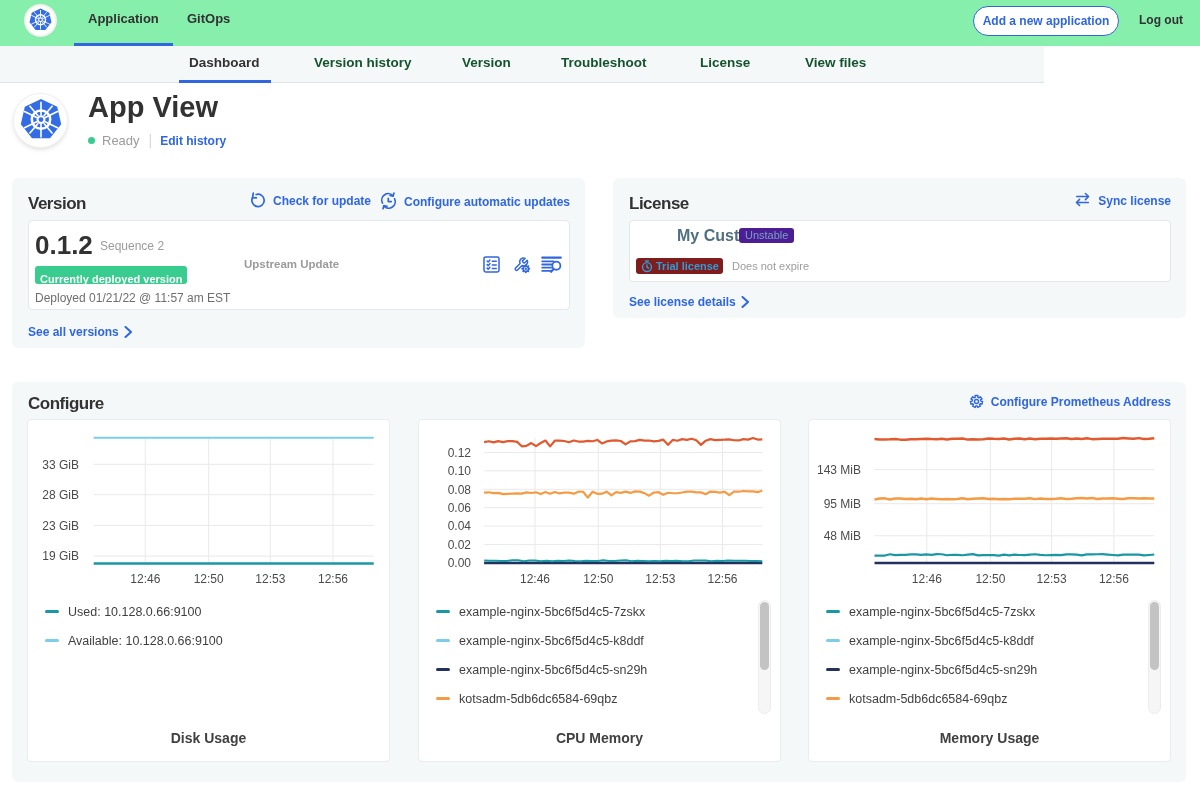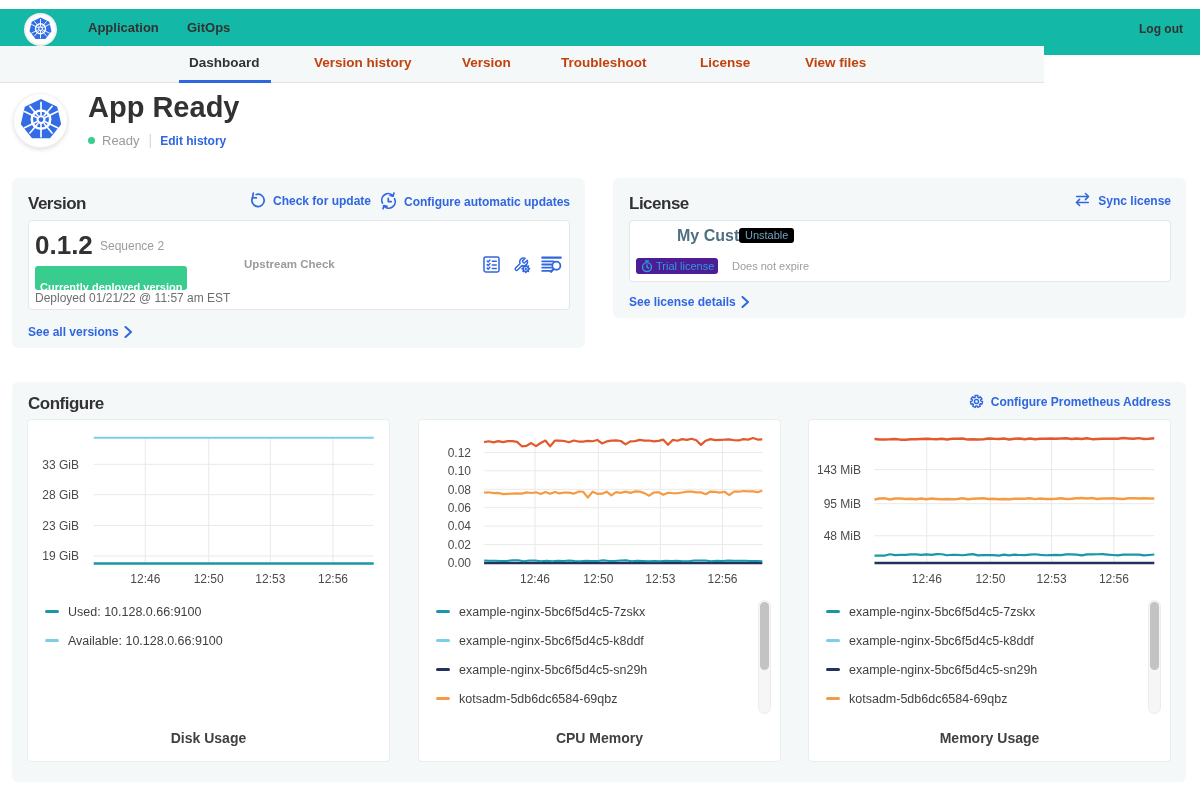--- a/index.html
+++ b/index.html
@@ -1,50 +1,50 @@
 <!DOCTYPE html>
 <html><head><meta charset="utf-8">
 <style>
 * { margin:0; padding:0; box-sizing:border-box; }
 html,body { width:1200px; background:#fff; font-family:"Liberation Sans",sans-serif; }
 body { position:relative; height:796px; overflow:hidden; }
 .abs { position:absolute; }
 
-.topnav { position:absolute; top:0; left:0; width:1200px; height:46px; background:#14b8a6;margin-top:9px; }
+.topnav { position:absolute; top:0; left:0; width:1200px; height:46px; background:#86efac; }
 .klogo-sm { position:absolute; left:26px; top:6px; width:29px; height:29px; background:#fff; border-radius:50%; box-shadow:0 0 0 2px #f1f1ef, 0 1px 3px rgba(0,0,0,.14); display:flex; align-items:center; justify-content:center; }
 .toptab { position:absolute; top:0; height:46px; line-height:38px; font-size:13px; font-weight:700; color:#323232; }
 .toptab.active:after { content:""; position:absolute; left:-14px; right:-14px; bottom:0; height:3px; background:#3066e0; }
 .addbtn { position:absolute; left:973px; top:6px; width:146px; height:30px; border:1px solid #3066e0; border-radius:15px; color:#3066e0; font-size:12px; font-weight:700; text-align:center; line-height:28px; background:#fff; }
 .logout { position:absolute; left:1139px; top:0; height:46px; line-height:40px; font-size:12px; font-weight:700; color:#323232; }
 
 .subnav { position:absolute; top:46px; left:0; width:1044px; height:37px; background:#f5f8f9; border-bottom:1px solid #dfe3e6; }
-.subtab { position:absolute; top:0; height:36px; line-height:33px; font-size:13.5px; font-weight:700; color:#c2410c; }
+.subtab { position:absolute; top:0; height:36px; line-height:33px; font-size:13.5px; font-weight:700; color:#14532d; }
 .subtab.active { color:#323232; }
 .subtab.active:after { content:""; position:absolute; left:-10px; right:-11px; bottom:-1px; height:3px; background:#3066e0; }
 
 .klogo-big { position:absolute; left:14px; top:94px; width:53px; height:53px; background:#fff; border-radius:50%; box-shadow:0 0 0 1px #f1f1ef, 0 2px 5px rgba(0,0,0,.16); display:flex; align-items:center; justify-content:center; }
 .appname { position:absolute; left:88px; top:93px; font-size:29px; font-weight:700; color:#323232; line-height:29px; }
 .statusrow { position:absolute; left:88px; top:133px; height:15px; line-height:15px; font-size:13px; color:#9b9b9b; }
 
 .card { position:absolute; background:#f5f8f9; border-radius:6px; }
 .cardhead { position:absolute; font-size:17px; font-weight:700; color:#323232; letter-spacing:-0.5px; line-height:17px; }
 .whitebox { position:absolute; background:#fff; border:1px solid #e3e8ea; border-radius:4px; }
 .seelink { position:absolute; font-size:12px; font-weight:700; color:#3066e0; line-height:13px; white-space:nowrap; }
 .linkrow { position:absolute; display:flex; gap:8px; font-size:12px; font-weight:700; color:#3066e0; line-height:19px; white-space:nowrap; }
 .linkrow .ic { margin-right:6px; }
 
 .vernum { position:absolute; left:35px; top:235px; font-size:26px; font-weight:700; color:#323232; line-height:20px; }
 .seq { position:absolute; left:100px; top:239px; font-size:12px; color:#9b9b9b; }
-.greentag { position:absolute; left:35px; top:266px; height:18px; background:#38cc8e; color:#fff; border-radius:3px; font-size:11px; font-weight:700; line-height:18px; padding:12px 5px; }
+.greentag { position:absolute; left:35px; top:266px; height:18px; background:#38cc8e; color:#fff; border-radius:3px; font-size:11px; font-weight:700; line-height:18px; padding:4px 5px; }
 .deployed { position:absolute; left:35px; top:290.5px; font-size:12px; color:#6e6e6e; }
 .upstream { position:absolute; left:244px; top:258px; font-size:11.5px; font-weight:700; color:#9b9b9b; }
 
 .mycust { position:absolute; left:636px; top:229px; font-size:16px; font-weight:700; color:#4f7080; line-height:13px;margin-left:41px; }
-.unstable { position:absolute; left:739px; top:228px; height:15px; line-height:15px; background:#000000; color:#75a1c0; border-radius:3px; font-size:11px; padding:0 6px; }
-.trialpill { position:absolute; left:636px; top:258px; height:16px; line-height:16px; background:#4c1d95; color:#2f9bd8; border-radius:3px; font-size:11px; font-weight:400; padding:0 4px 0 20px; }
+.unstable { position:absolute; left:739px; top:228px; height:15px; line-height:15px; background:#4c1d95; color:#75a1c0; border-radius:3px; font-size:11px; padding:0 6px; }
+.trialpill { position:absolute; left:636px; top:258px; height:16px; line-height:16px; background:#7f1d1d; color:#2f9bd8; border-radius:3px; font-size:11px; font-weight:700; padding:0 4px 0 20px; }
 .noexpire { position:absolute; left:732px; top:260px; font-size:11px; color:#9d9d9d; }
 
 .chartcard { position:absolute; top:419px; width:363px; height:343px; background:#fff; border:1px solid #e9edee; border-radius:4px; }
 .charttitle { position:absolute; top:729.5px; width:363px; text-align:center; font-size:14px; font-weight:700; color:#404040; }
 .legendrow { position:absolute; height:16px; font-size:12.5px; color:#3f3f3f; line-height:16px; white-space:nowrap; }
 .dash { display:inline-block; width:14px; height:3px; border-radius:2px; vertical-align:middle; margin-right:9px; margin-top:-2px; }
 .sbar { position:absolute; width:13px; background:#f6f6f6; border:1px solid #ececec; border-radius:7px; }
 .sthumb { position:absolute; width:9px; background:#c3c3c3; border-radius:5px; }
 </style></head>
 <body>
@@ -65,20 +65,21 @@
 <path d="M25 77 L44 55"></path>
             <path d="M56 39 L75 17"></path>
 <path d="M75 77 L56 55"></path>
             <path d="M44 39 L25 17"></path>
 </g>
         </g>
       </svg>
     </div>
 <div class="toptab active" style="left:88px;">Application</div>
 <div class="toptab" style="left:187px;">GitOps</div>
+<div class="addbtn">Add a new application</div>
 <div class="logout">Log out</div>
 </div>
 <div class="subnav">
 <div class="subtab active" style="left:189px;">Dashboard</div>
 <div class="subtab" style="left:314px;">Version history</div>
 <div class="subtab" style="left:462px;">Version</div>
 <div class="subtab" style="left:561px;">Troubleshoot</div>
 <div class="subtab" style="left:700px;">License</div>
 <div class="subtab" style="left:805px;">View files</div>
 </div>
@@ -96,21 +97,21 @@
 <path d="M87 29 L58 43"></path>
           <path d="M42 51 L13 65"></path>
 <path d="M25 77 L44 55"></path>
           <path d="M56 39 L75 17"></path>
 <path d="M75 77 L56 55"></path>
           <path d="M44 39 L25 17"></path>
 </g>
       </g>
     </svg>
   </div>
-<div class="appname">App Ready</div>
+<div class="appname">App View</div>
 <div class="statusrow"><span style="display:inline-block;width:7px;height:7px;border-radius:50%;background:#38cc8e;margin-right:7px;vertical-align:1px;"></span>Ready<span style="color:#d8d8d8;margin:0 8px 0 9px;font-size:14px;">|</span><span style="color:#3066e0;font-weight:700;font-size:12px;">Edit history</span></div>
 <div class="card" style="left:12px; top:178px; width:573px; height:170px;"></div>
 <div class="cardhead" style="left:28px; top:195px;">Version</div>
 <div class="linkrow" style="top:191px; right:630px;">
     <span><svg class="ic" width="18" height="18" viewBox="0 0 24 24" fill="none" stroke="#3066e0" stroke-width="2.3" stroke-linecap="round" stroke-linejoin="round" style="vertical-align:-4px;">
         <path d="M4.8 8.7 A8.2 8.2 0 1 0 9.6 4.7"></path>
         <polyline points="5.7,2.8 4.8,8.7 9.8,9.2"></polyline>
       </svg>Check for update</span>
     <span><svg class="ic" width="19" height="19" viewBox="0 0 24 24" fill="none" stroke="#3066e0" stroke-width="2.1" stroke-linecap="round" stroke-linejoin="round" style="vertical-align:-4px;">
         <path d="M4.4 15.3 A8.2 8.2 0 0 1 17.9 6.2"></path>
@@ -118,21 +119,21 @@
         <path d="M19.6 9.7 A8.2 8.2 0 0 1 6.1 18.8"></path>
         <polyline points="5.1,22.4 6.1,18.5 10.1,19.3"></polyline>
         <path d="M11.7 9.2 v4.3 h3.8"></path>
       </svg>Configure automatic updates</span>
   </div>
 <div class="whitebox" style="left:28px; top:220px; width:542px; height:90px;"></div>
 <div class="vernum">0.1.2</div>
 <div class="seq">Sequence 2</div>
 <div class="greentag">Currently deployed version</div>
 <div class="deployed">Deployed 01/21/22 @ 11:57 am EST</div>
-<div class="upstream">Upstream Check</div>
+<div class="upstream">Upstream Update</div>
 <div class="abs" style="left:482px; top:255px;"><svg width="19" height="19" viewBox="0 0 24 24" fill="none" stroke="#3066e0" stroke-width="1.9" stroke-linecap="round" stroke-linejoin="round">
       <rect x="2.5" y="2.5" width="19" height="19" rx="2.2"></rect>
       <path d="M6.5 7.6 L7.8 8.9 L10 6.4"></path>
       <path d="M6.5 12.1 L7.8 13.4 L10 10.9"></path>
       <path d="M6.5 16.6 L7.8 17.9 L10 15.4"></path>
       <path d="M13 8 h5"></path>
       <path d="M13 12.5 h5"></path>
       <path d="M13 17 h5"></path>
     </svg></div>
 <div class="abs" style="left:512px; top:255px;"><svg width="19" height="19" viewBox="0 0 24 24" fill="none" stroke="#3066e0" stroke-width="1.8" stroke-linecap="round" stroke-linejoin="round">

